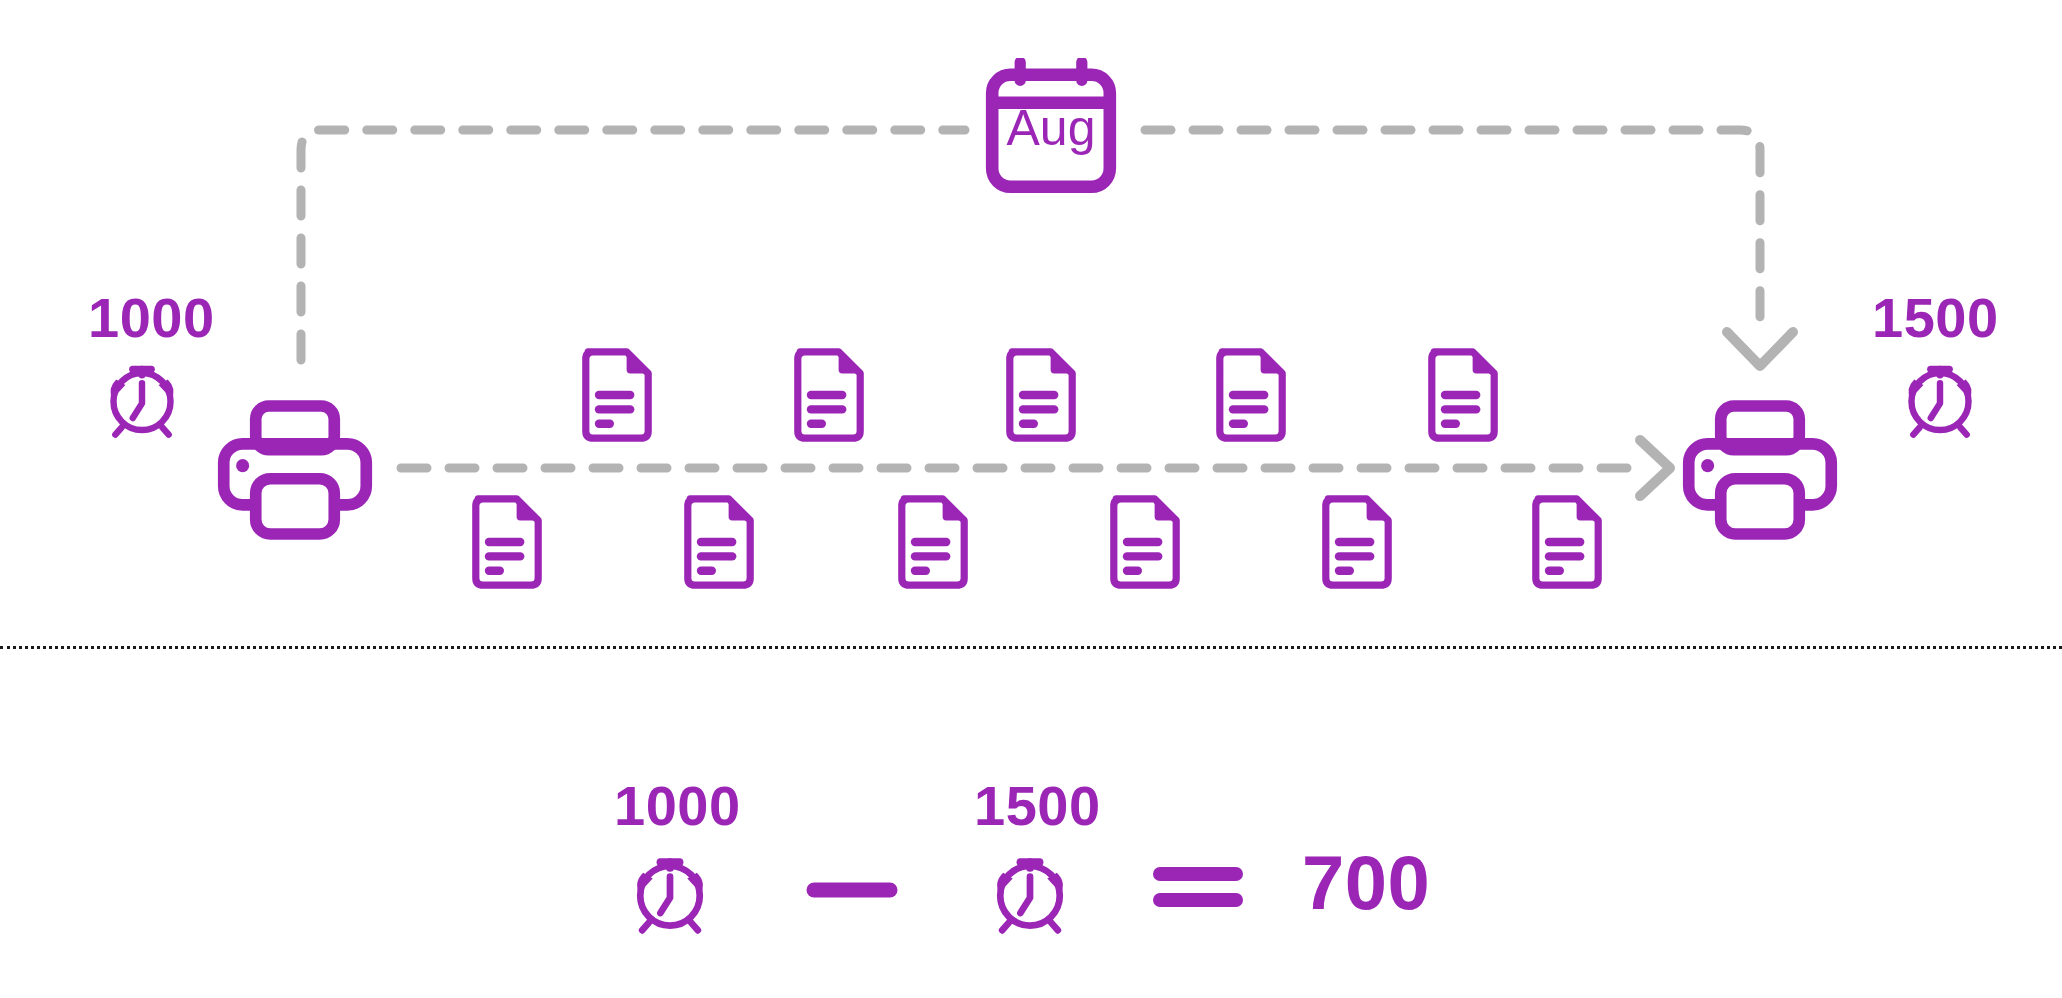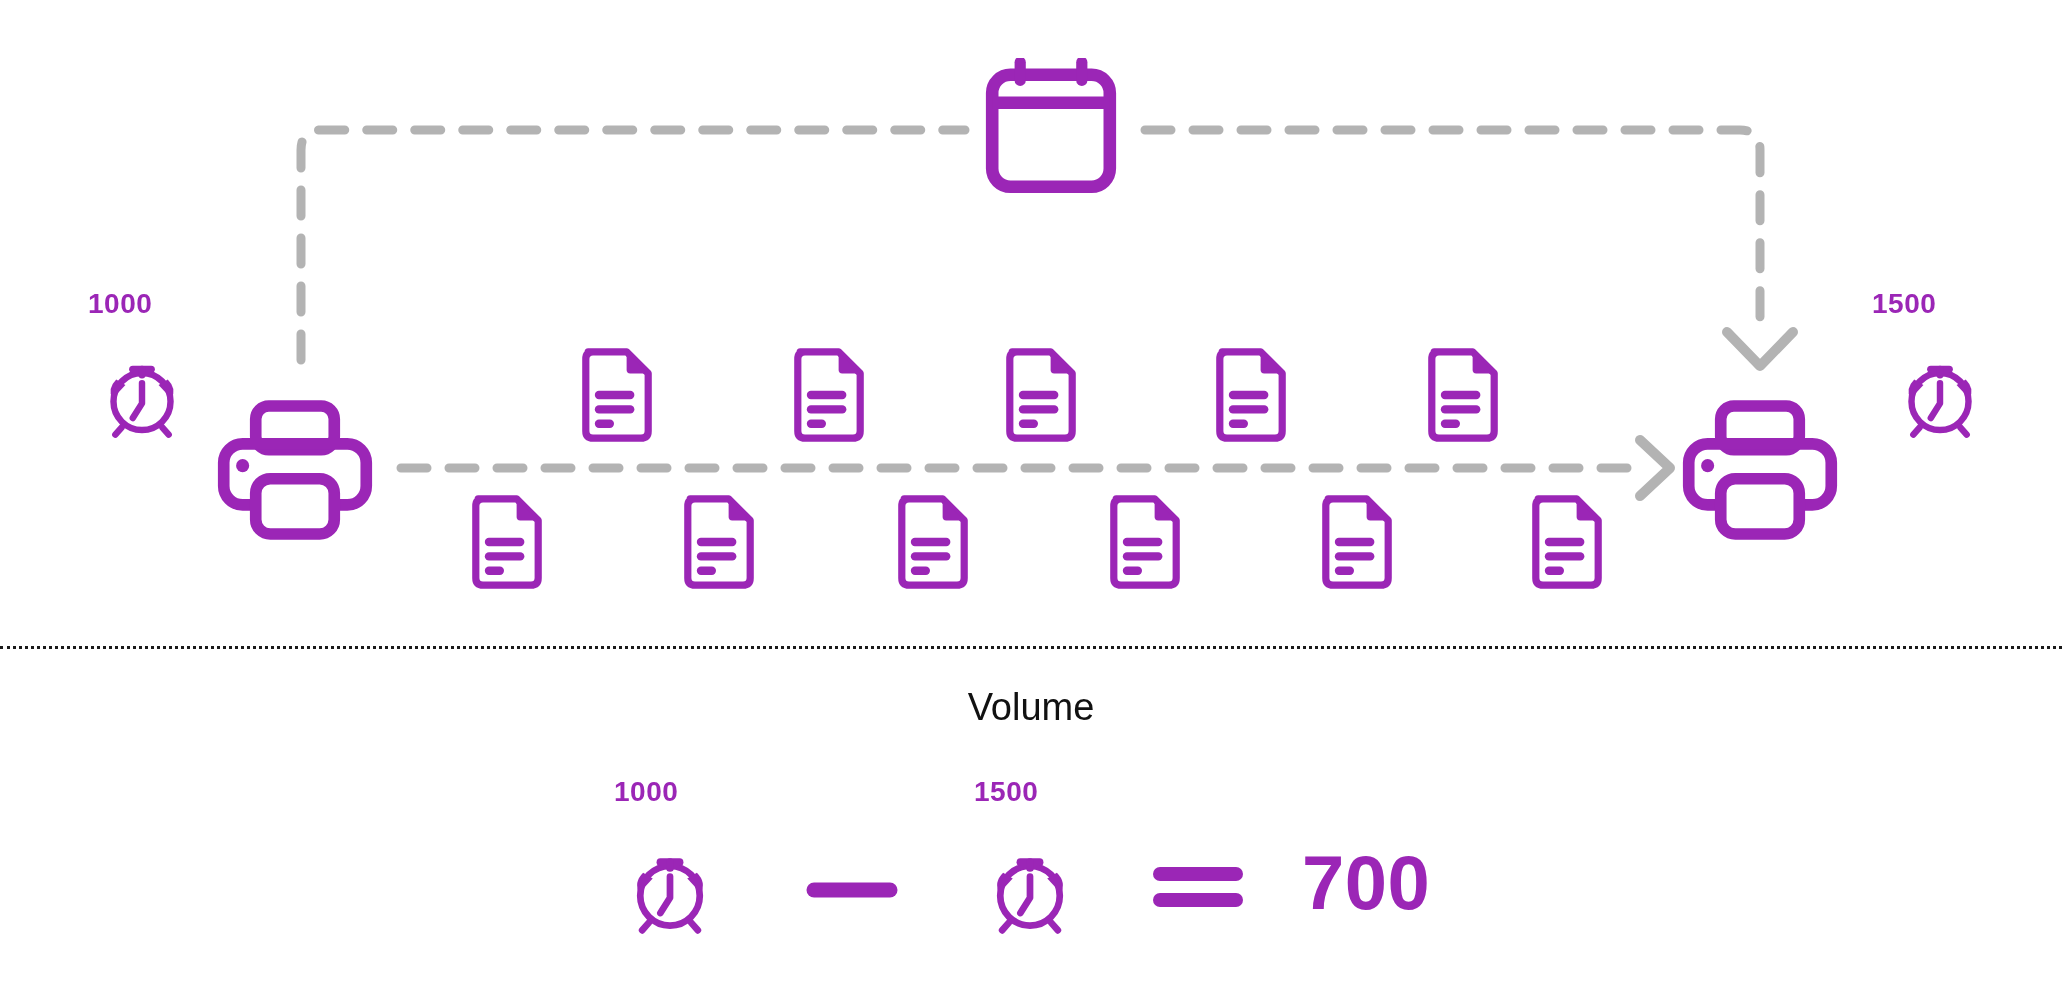--- a/index.html
+++ b/index.html
@@ -11,21 +11,21 @@
   .stage{position:absolute;left:0;top:0;width:2062px;height:998px;}
 
   
   .abs{position:absolute;}
 
   
   .num{
     position:absolute;
     color:#9B26B6;
     font-weight:bold;
-    font-size:28px;
+    font-size:56px;
     letter-spacing:0.5px;
     line-height:1;
     white-space:nowrap;
   }
   .num.big{font-size:76px;}
 
   
   .volume-label{
     position:absolute;
     color:#111111;
@@ -63,20 +63,22 @@
     <path d="M 401 468 L 1632 468" fill="none" stroke="#B3B3B3" stroke-width="9" stroke-dasharray="26 22" stroke-linecap="round"></path>
     <path d="M 1640 440 L 1670 468 L 1640 496" fill="none" stroke="#B3B3B3" stroke-width="10" stroke-linecap="round" stroke-linejoin="round"></path>
   </svg>
 
   <svg class="abs" style="left:981px;top:58px;" width="140" height="140" viewBox="0 0 100 100">
     <rect x="8" y="12" width="84" height="80" rx="13" ry="13" fill="none" stroke="#9B26B6" stroke-width="9"></rect>
     <line x1="8" y1="32" x2="92" y2="32" stroke="#9B26B6" stroke-width="9"></line>
     <line x1="28" y1="3" x2="28" y2="16" stroke="#9B26B6" stroke-width="8" stroke-linecap="round"></line>
     <line x1="72" y1="3" x2="72" y2="16" stroke="#9B26B6" stroke-width="8" stroke-linecap="round"></line>
   </svg>
+  <div class="abs" style="left:981px;top:82px;width:140px;text-align:center;
+       color:#9B26B6;font-size:50px;line-height:92px;">Aug</div>
 
   <div class="num" style="left:88px;top:290px;">1000</div>
 
   <svg class="abs" style="left:96px;top:350px;" width="92" height="92" viewBox="0 0 100 100">
     <circle cx="50" cy="56" r="31" fill="none" stroke="#9B26B6" stroke-width="7"></circle>
     <path d="M 50 36 L 50 58 L 40 74" fill="none" stroke="#9B26B6" stroke-width="7" stroke-linecap="round" stroke-linejoin="round"></path>
     <path d="M 22 32 Q 12 42 18 53 L 32 38 Z" fill="#9B26B6"></path>
     <path d="M 78 32 Q 88 42 82 53 L 68 38 Z" fill="#9B26B6"></path>
     <line x1="40" y1="21" x2="60" y2="21" stroke="#9B26B6" stroke-width="8" stroke-linecap="round"></line>
     <line x1="50" y1="21" x2="50" y2="27" stroke="#9B26B6" stroke-width="8" stroke-linecap="round"></line>
@@ -184,21 +186,20 @@
     <path d="M 22 32 Q 12 42 18 53 L 32 38 Z" fill="#9B26B6"></path>
     <path d="M 78 32 Q 88 42 82 53 L 68 38 Z" fill="#9B26B6"></path>
     <line x1="40" y1="21" x2="60" y2="21" stroke="#9B26B6" stroke-width="8" stroke-linecap="round"></line>
     <line x1="50" y1="21" x2="50" y2="27" stroke="#9B26B6" stroke-width="8" stroke-linecap="round"></line>
     <line x1="28" y1="84" x2="21" y2="92" stroke="#9B26B6" stroke-width="7" stroke-linecap="round"></line>
     <line x1="72" y1="84" x2="79" y2="92" stroke="#9B26B6" stroke-width="7" stroke-linecap="round"></line>
   </svg>
 
   <div class="divider" style="top:646px;"></div>
 
-  <div class="volume-label" style="left:0;right:0;top:688px;width:2062px;text-align:center;">Volume</div>
 
   <div class="num" style="left:614px;top:778px;">1000</div>
   <svg class="abs" style="left:622px;top:842px;" width="96" height="96" viewBox="0 0 100 100">
     <circle cx="50" cy="56" r="31" fill="none" stroke="#9B26B6" stroke-width="7"></circle>
     <path d="M 50 36 L 50 58 L 40 74" fill="none" stroke="#9B26B6" stroke-width="7" stroke-linecap="round" stroke-linejoin="round"></path>
     <path d="M 22 32 Q 12 42 18 53 L 32 38 Z" fill="#9B26B6"></path>
     <path d="M 78 32 Q 88 42 82 53 L 68 38 Z" fill="#9B26B6"></path>
     <line x1="40" y1="21" x2="60" y2="21" stroke="#9B26B6" stroke-width="8" stroke-linecap="round"></line>
     <line x1="50" y1="21" x2="50" y2="27" stroke="#9B26B6" stroke-width="8" stroke-linecap="round"></line>
     <line x1="28" y1="84" x2="21" y2="92" stroke="#9B26B6" stroke-width="7" stroke-linecap="round"></line>

